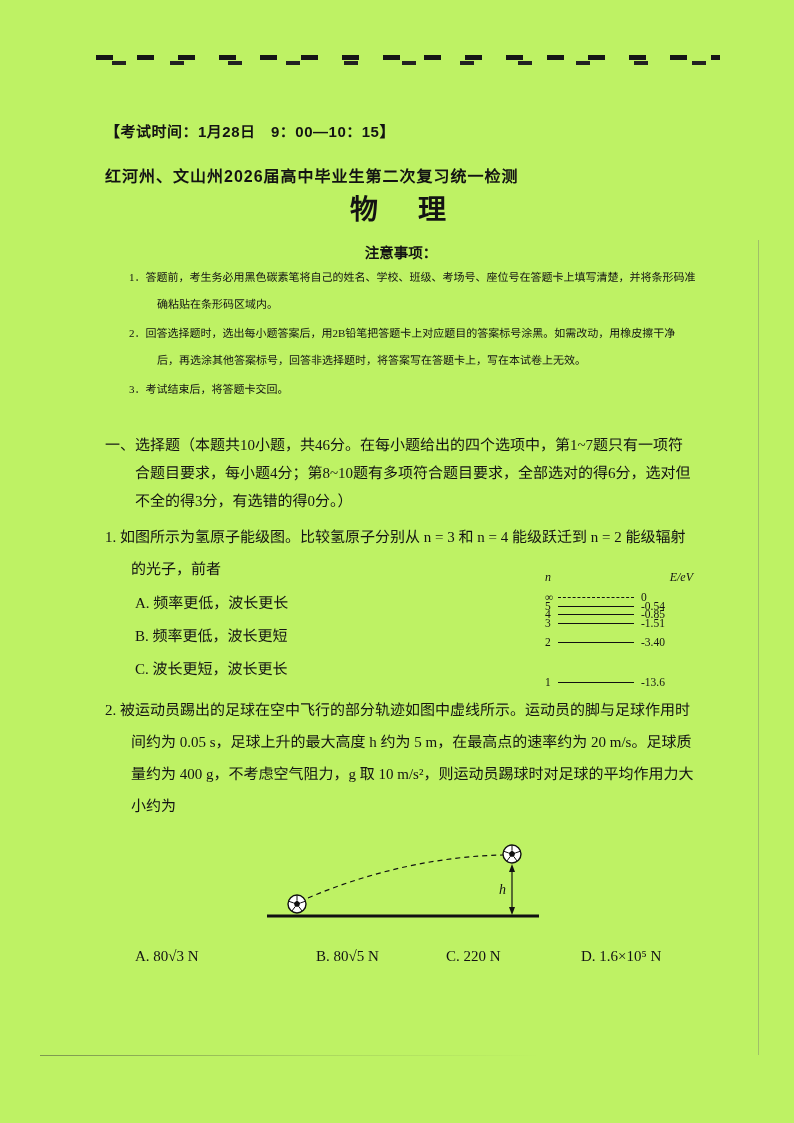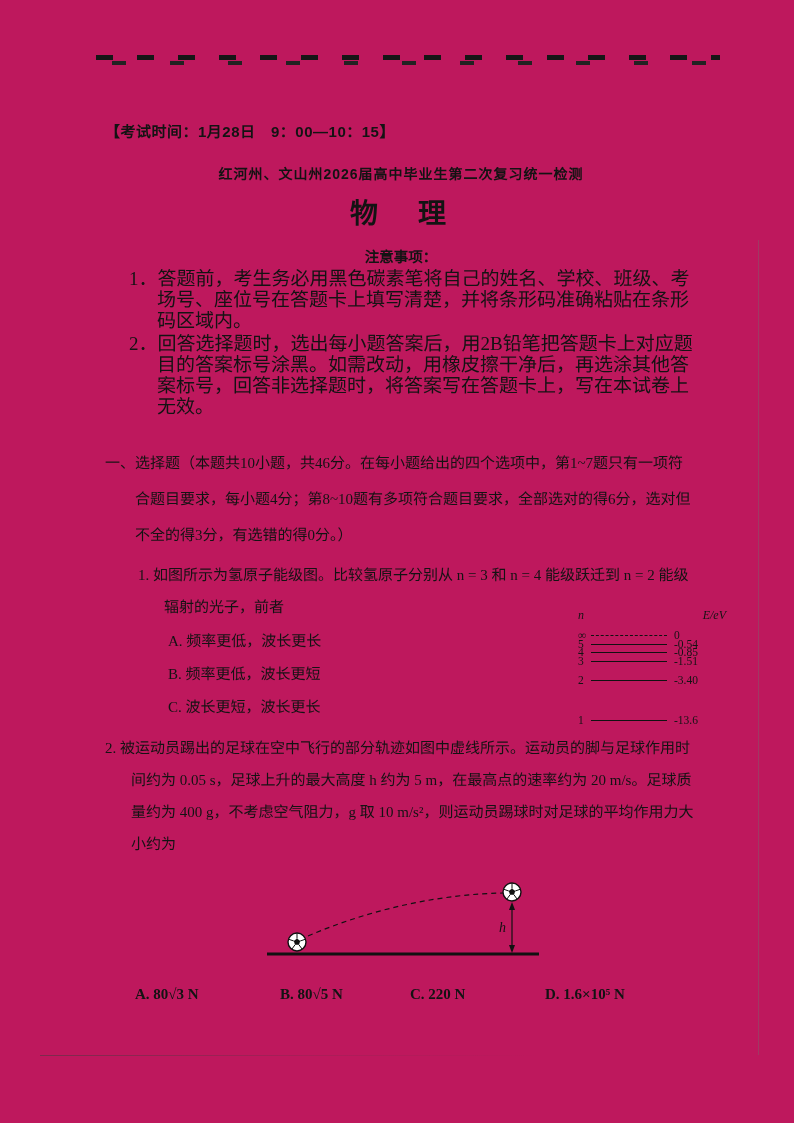--- a/index.html
+++ b/index.html
@@ -1,18 +1,18 @@
 <!DOCTYPE html>
 <html lang="zh-CN"><head>
 <meta charset="utf-8">
 <style>
   html,body { margin:0; padding:0; background:#e8e8e8; }
   .page {
     position:relative; width:794px; height:1123px; margin:0 auto;
-    background:#be185d; overflow:hidden; color:#131313;
+    background:#bef264; overflow:hidden; color:#131313;
     font-family:"Liberation Serif","DejaVu Serif",serif;
   }
   
   .art-top {
     position:absolute; top:55px; left:96px; width:624px; height:10px;
     background-image:
       repeating-linear-gradient(90deg,#161616 0 17px,transparent 17px 41px),
       repeating-linear-gradient(90deg,transparent 0 9px,#222 9px 23px,transparent 23px 58px);
     background-size:100% 5px,100% 4px;
     background-position:0 0,7px 6px;
@@ -23,37 +23,37 @@
     background:linear-gradient(90deg,rgba(60,60,60,.5),rgba(60,60,60,.15) 55%,transparent); }
 
   
   .content { position:absolute; left:105px; top:0; width:592px; }
 
   .exam-time {
     margin-top:120px; font-family:"Liberation Sans","DejaVu Sans",sans-serif;
     font-size:15px; font-weight:700; letter-spacing:.5px;
   }
   .title {
-    margin-top:22px; text-align:center; font-size:14px; font-weight:700;
+    margin-top:22px; font-size:16px; font-weight:700;
     font-family:"Liberation Sans","DejaVu Sans",sans-serif; letter-spacing:1px;
   }
   .subject {
-    margin-top:8px; text-align:center; font-size:28px; font-weight:700;
+    margin-top:0; text-align:center; font-size:28px; font-weight:700;
     font-family:"Liberation Sans","DejaVu Sans",sans-serif; letter-spacing:6px;
   }
   .notes-header { margin-top:14px; font-size:14.5px; font-weight:700;text-align:center; }
   .note { margin-top:2px; margin-left:24px; padding-left:28px; text-indent:-28px;
-          font-size:19px; line-height:21px; }
+          font-size:11px; line-height:27px; }
 
   .section-heading { margin-top:28px; padding-left:30px; text-indent:-30px;
-          font-size:15px; line-height:36px; }
+          font-size:15px; line-height:28px; }
 
   .question { position:relative; font-size:15px; }
   .q-stem { padding-left:26px; text-indent:-26px; line-height:32px; }
-  .q1 { margin-top:6px;margin-left:33px; }
+  .q1 { margin-top:6px; }
   .q1-options { margin-top:2px; margin-left:30px; }
   .q1-options .opt { line-height:33px; }
 
   
   .ediag { position:absolute; left:440px; top:50px; width:152px; height:124px;
            font-size:11.5px; line-height:12px; }
   .ehead { position:absolute; top:0; left:0; right:4px; display:flex;
            justify-content:space-between; font-style:italic; font-size:12px; }
   .ehead .e-col { margin-left:auto; }
   .erow { position:absolute; left:0; width:100%; height:12px; display:flex; align-items:center; }
@@ -62,23 +62,23 @@
   .eline.dashed { border-top:1.3px dashed #111; }
   .ev { padding-left:7px; font-size:11.5px; }
 
   .q2 { margin-top:8px; }
 
   
   .fig-wrap { margin-top:10px; margin-left:158px; width:280px; }
   .traj text { font:italic 14px "Liberation Serif","DejaVu Serif",serif; fill:#111; }
 
   .q2-options { margin-top:16px; padding-left:30px; display:flex; font-size:15px; }
-  .q2-options .opt2 { flex:0 0 auto;font-weight:bold; }
+  .q2-options .opt2 { flex:0 0 auto; }
   .q2-options .w-a { width:145px; }
-  .q2-options .w-b { width:130px; }
+  .q2-options .w-b { width:130px;margin-left:36px; }
   .q2-options .w-c { width:135px; }
 
   .footer { margin-top:24px; text-align:center; font-weight:700; font-size:12.5px; letter-spacing:.5px; }
 </style>
 </head>
 <body>
 
 <div class="page">
 
   <div class="art-top"></div>
@@ -89,20 +89,21 @@
 
     <div class="exam-time">【考试时间：1月28日　9：00—10：15】</div>
 
     <div class="title">红河州、文山州2026届高中毕业生第二次复习统一检测</div>
 
     <div class="subject">物　理</div>
 
     <div class="notes-header">注意事项：</div>
     <div class="note">1．答题前，考生务必用黑色碳素笔将自己的姓名、学校、班级、考场号、座位号在答题卡上填写清楚，并将条形码准确粘贴在条形码区域内。</div>
     <div class="note">2．回答选择题时，选出每小题答案后，用2B铅笔把答题卡上对应题目的答案标号涂黑。如需改动，用橡皮擦干净后，再选涂其他答案标号，回答非选择题时，将答案写在答题卡上，写在本试卷上无效。</div>
+    <div class="note">3．考试结束后，将答题卡交回。</div>
 
     <div class="section-heading">一、选择题（本题共10小题，共46分。在每小题给出的四个选项中，第1~7题只有一项符合题目要求，每小题4分；第8~10题有多项符合题目要求，全部选对的得6分，选对但不全的得3分，有选错的得0分。）</div>
 
     <div class="question q1">
       <div class="q-stem">1. 如图所示为氢原子能级图。比较氢原子分别从 n = 3 和 n = 4 能级跃迁到 n = 2 能级辐射的光子，前者</div>
       <div class="q1-options">
         <div class="opt">A. 频率更低，波长更长</div>
         <div class="opt">B. 频率更低，波长更短</div>
         <div class="opt">C. 波长更短，波长更长</div>
       </div>

